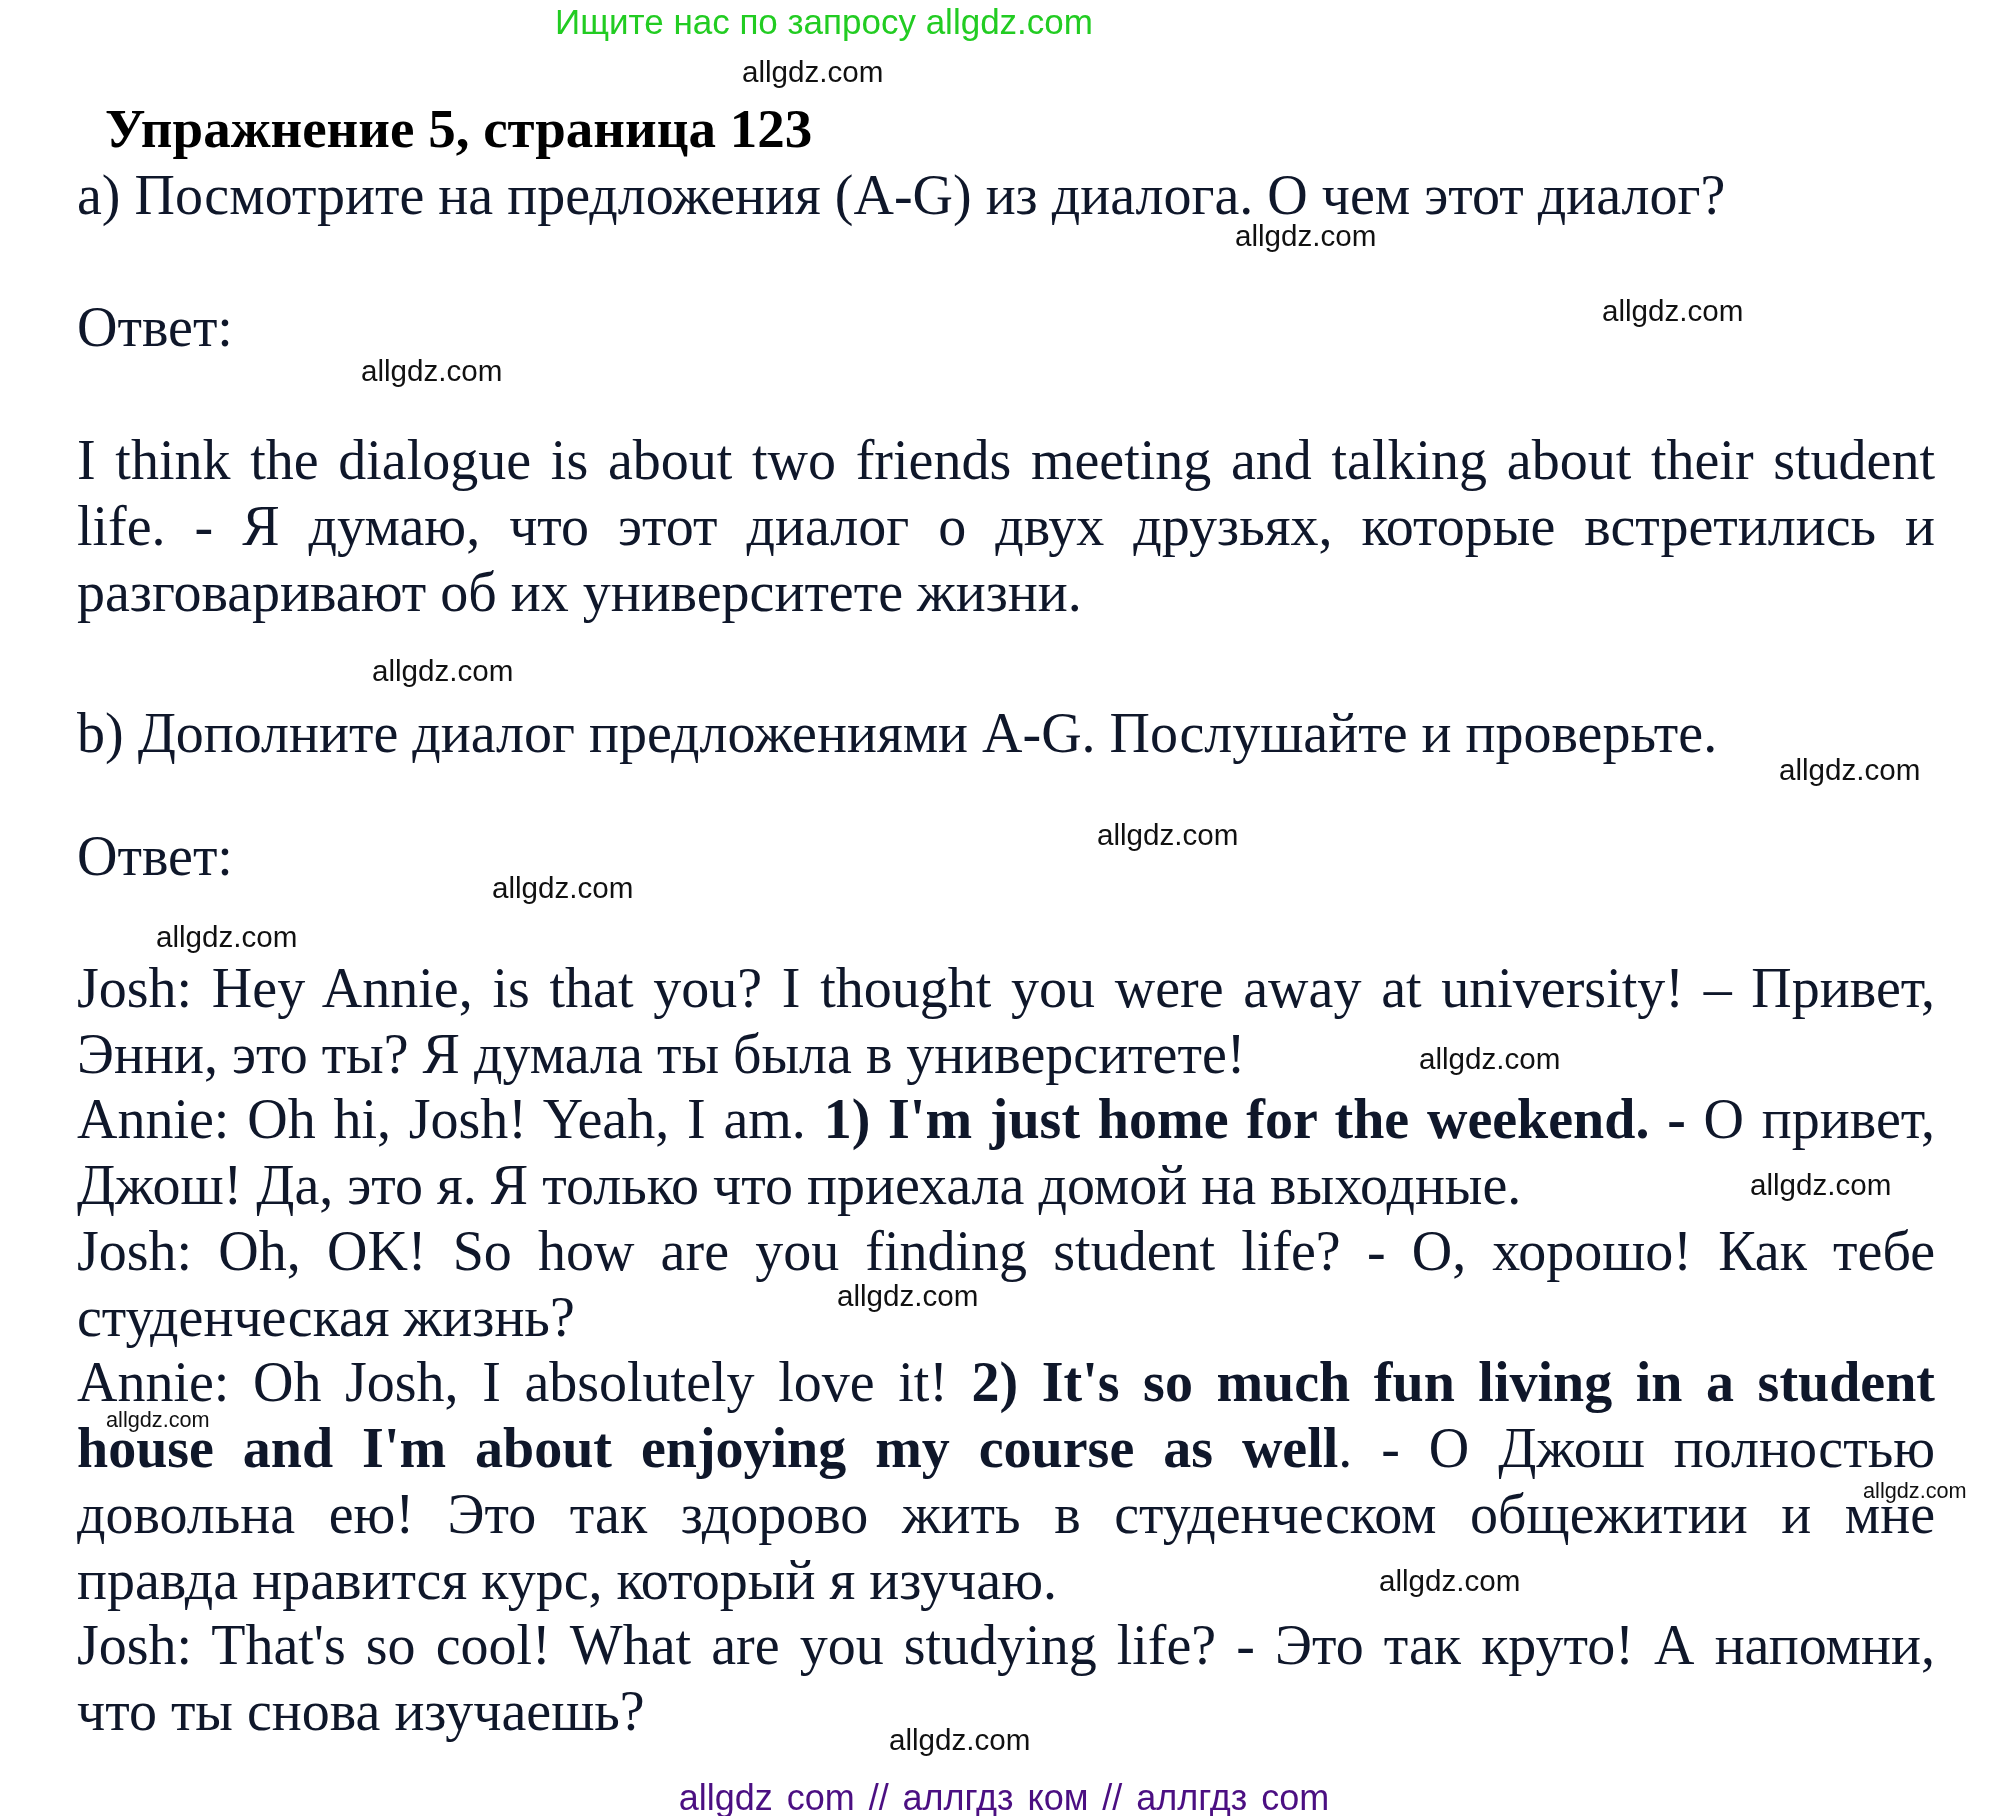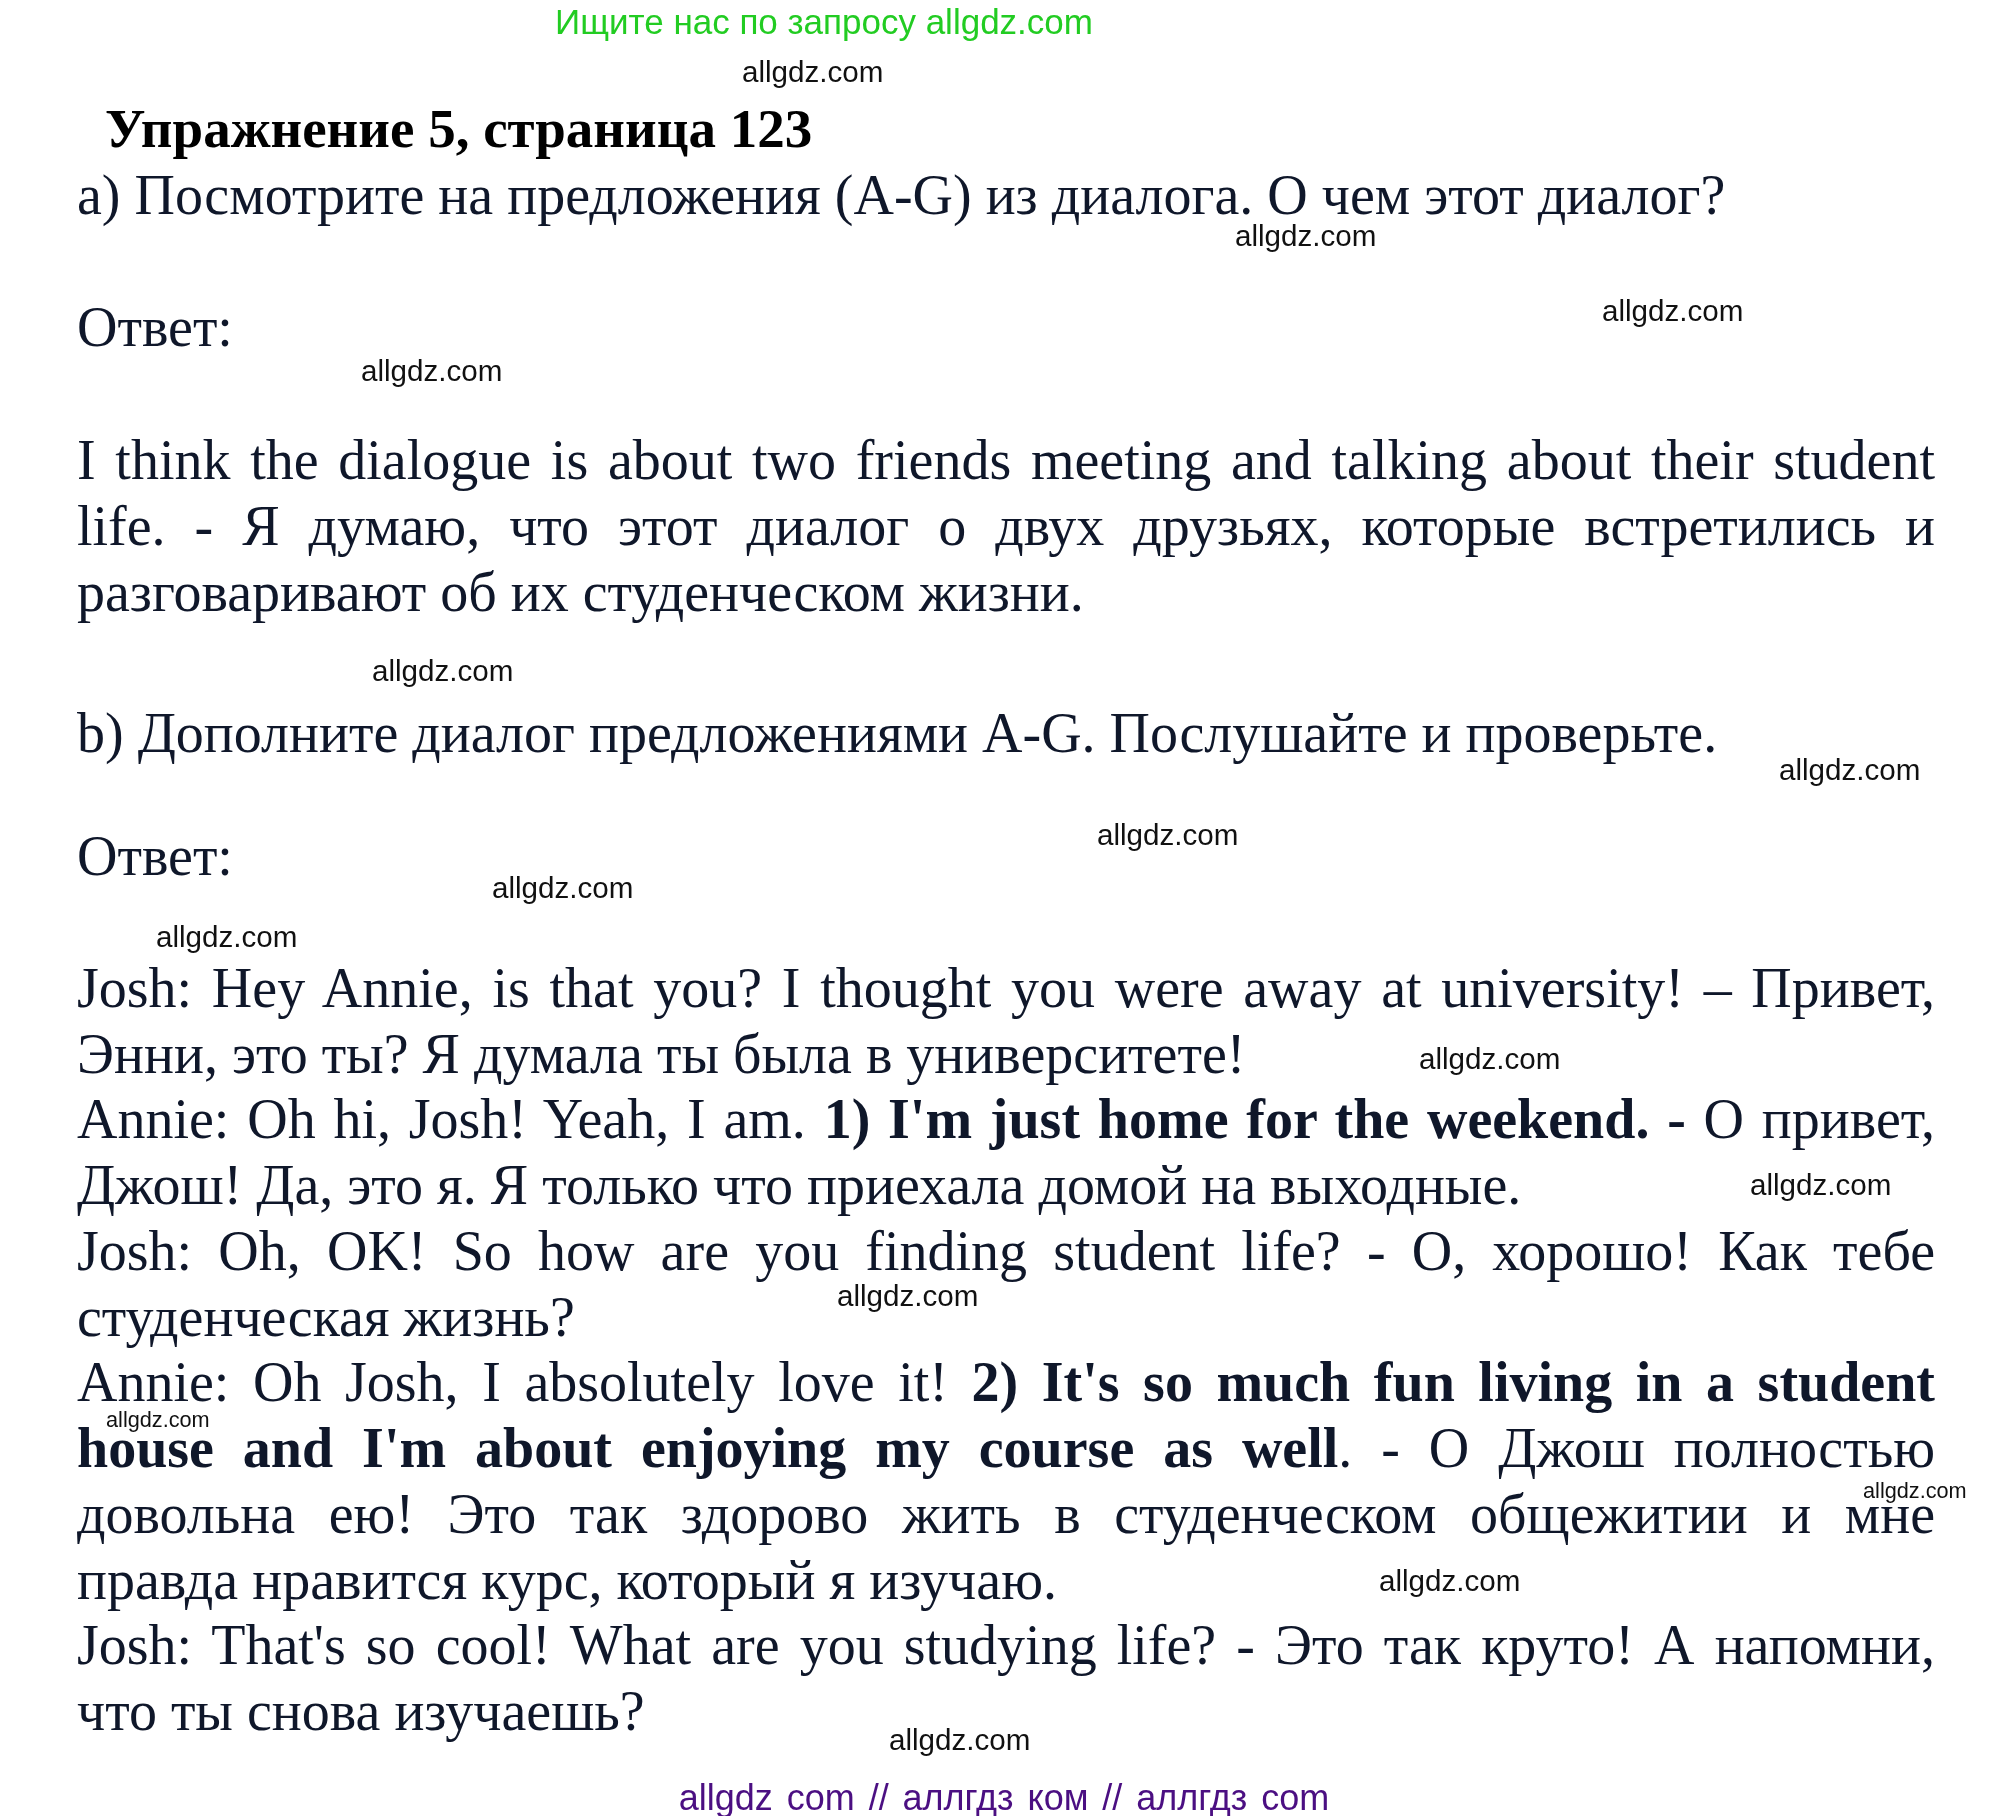--- a/index.html
+++ b/index.html
@@ -18,21 +18,21 @@
 <body>
 
 <div class="abs hdr">Ищите нас по запросу allgdz.com</div>
 
 <div class="abs title" style="top:99px">Упражнение 5, страница 123</div>
 
 <div class="abs line" style="top:164px">a) Посмотрите на предложения (A-G) из диалога. О чем этот диалог?</div>
 <div class="abs line" style="top:296px">Ответ:</div>
 <div class="abs line j" style="top:429px">I think the dialogue is about two friends meeting and talking about their student</div>
 <div class="abs line j" style="top:495px">life. - Я думаю, что этот диалог о двух друзьях, которые встретились и</div>
-<div class="abs line" style="top:561px">разговаривают об их студенческом жизни.</div>
+<div class="abs line" style="top:561px">разговаривают об их университете жизни.</div>
 
 <div class="abs line" style="top:702px">b) Дополните диалог предложениями A-G. Послушайте и проверьте.</div>
 <div class="abs line" style="top:825px">Ответ:</div>
 
 <div class="abs line j" style="top:957px">
   <span>Josh: Hey Annie, is that you? I thought you were away at university! – Привет,</span>
 </div>
 <div class="abs line" style="top:1023px">
   <span>Энни, это ты? Я думала ты была в университете!</span>
 </div>

